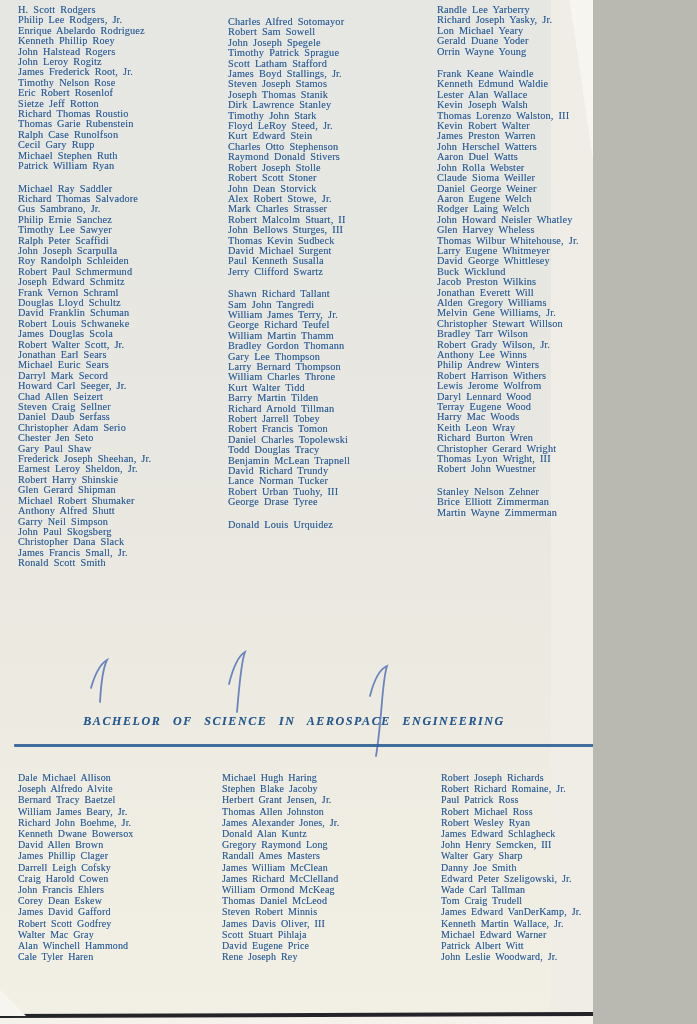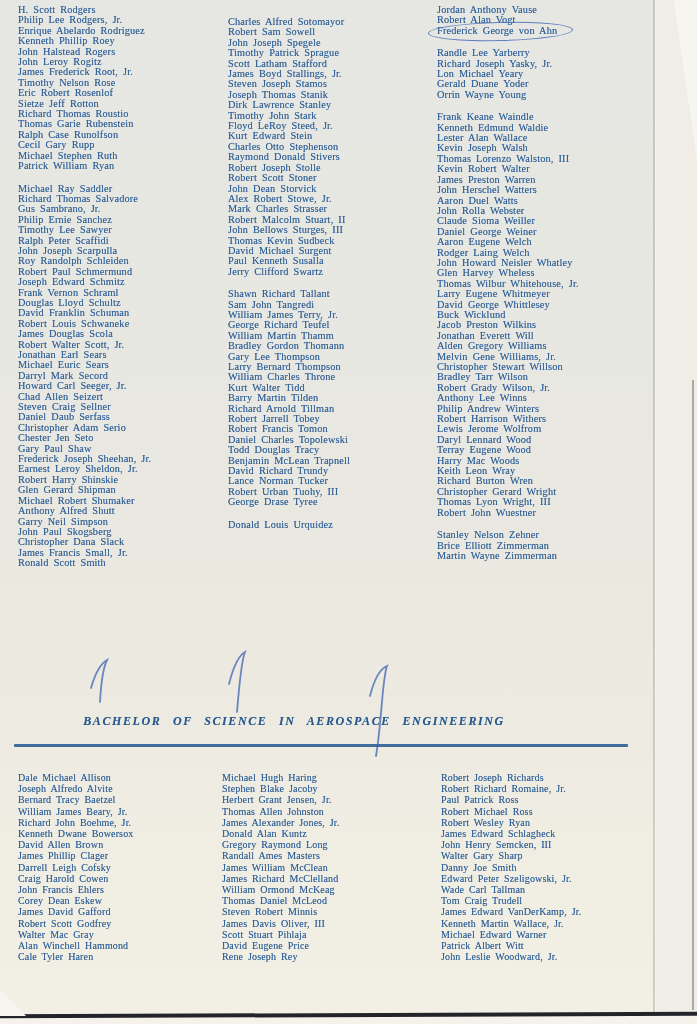--- a/index.html
+++ b/index.html
@@ -1,17 +1,17 @@
 <!DOCTYPE html>
 <html><head>
 <meta charset="utf-8">
 <style>
   html,body{margin:0;padding:0;background:#b9b9b2;}
   .page{
-    position:relative;width:697px;height:1024px;overflow:hidden;
+    position:relative;width:593px;height:1024px;overflow:hidden;
     background:linear-gradient(180deg,#e6e7e3 0%,#e8e7e1 40%,#ebe9e0 62%,#f0ede3 82%,#f2efe5 100%);
     font-family:"Liberation Serif","DejaVu Serif",serif;
   }
   
   .edge-strip{position:absolute;right:0;top:0;width:42px;height:100%;background:#efede6;}
   .edge-crease{position:absolute;left:653px;top:0;width:2px;height:100%;
     background:rgba(120,120,110,.28);box-shadow:1px 0 2px rgba(255,255,255,.6);}
   .corner-fold{position:absolute;right:0;top:0;width:52px;height:160px;background:#f6f5f0;
     clip-path:polygon(55% 0,100% 0,100% 100%);}
   .right-hairline{position:absolute;left:692px;top:380px;width:2px;height:630px;background:rgba(85,85,80,.45);}
@@ -175,25 +175,20 @@
         <div class="name-line">David Richard Trundy</div>
         <div class="name-line">Lance Norman Tucker</div>
         <div class="name-line">Robert Urban Tuohy, III</div>
         <div class="name-line">George Drase Tyree</div>
       </div>
       <div class="name-group">
         <div class="name-line">Donald Louis Urquidez</div>
       </div>
     </div>
   <div class="col col-3 top-list">
-      <div class="name-group">
-        <div class="name-line">Jordan Anthony Vause</div>
-        <div class="name-line">Robert Alan Vogt</div>
-        <div class="name-line circled">Frederick George von Ahn</div>
-      </div>
       <div class="name-group">
         <div class="name-line">Randle Lee Yarberry</div>
         <div class="name-line">Richard Joseph Yasky, Jr.</div>
         <div class="name-line">Lon Michael Yeary</div>
         <div class="name-line">Gerald Duane Yoder</div>
         <div class="name-line">Orrin Wayne Young</div>
       </div>
       <div class="name-group">
         <div class="name-line">Frank Keane Waindle</div>
         <div class="name-line">Kenneth Edmund Waldie</div>

